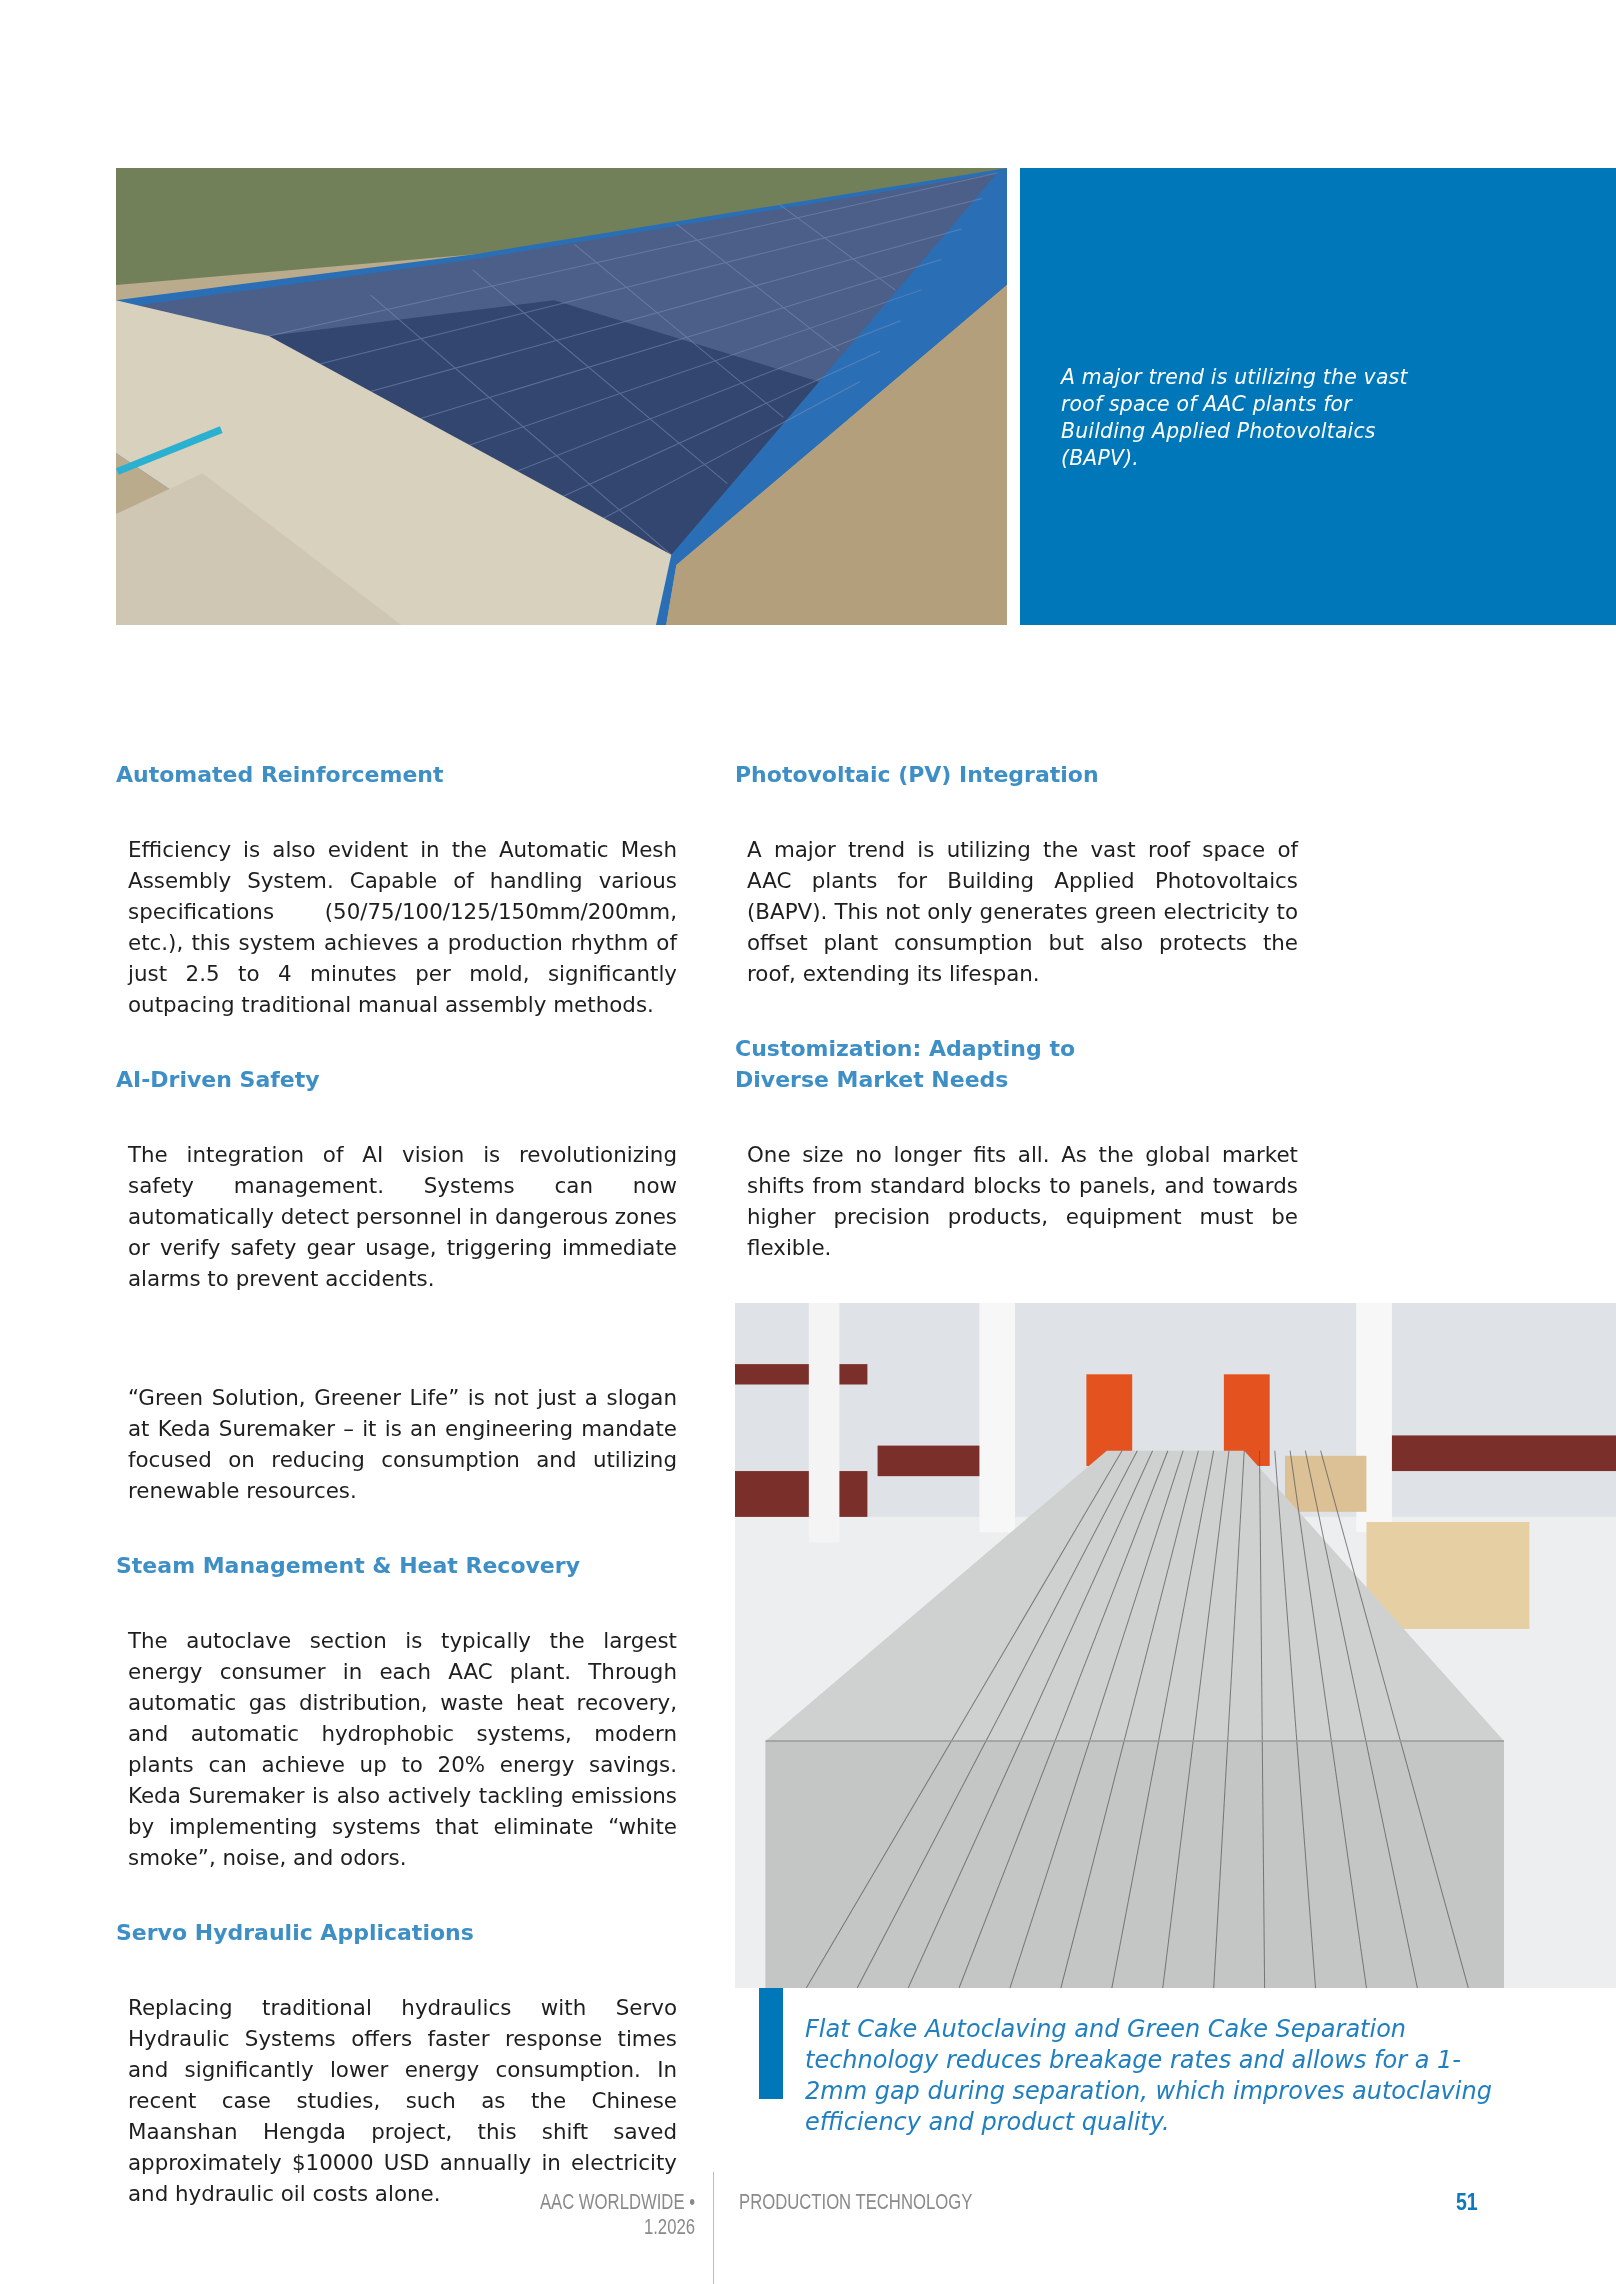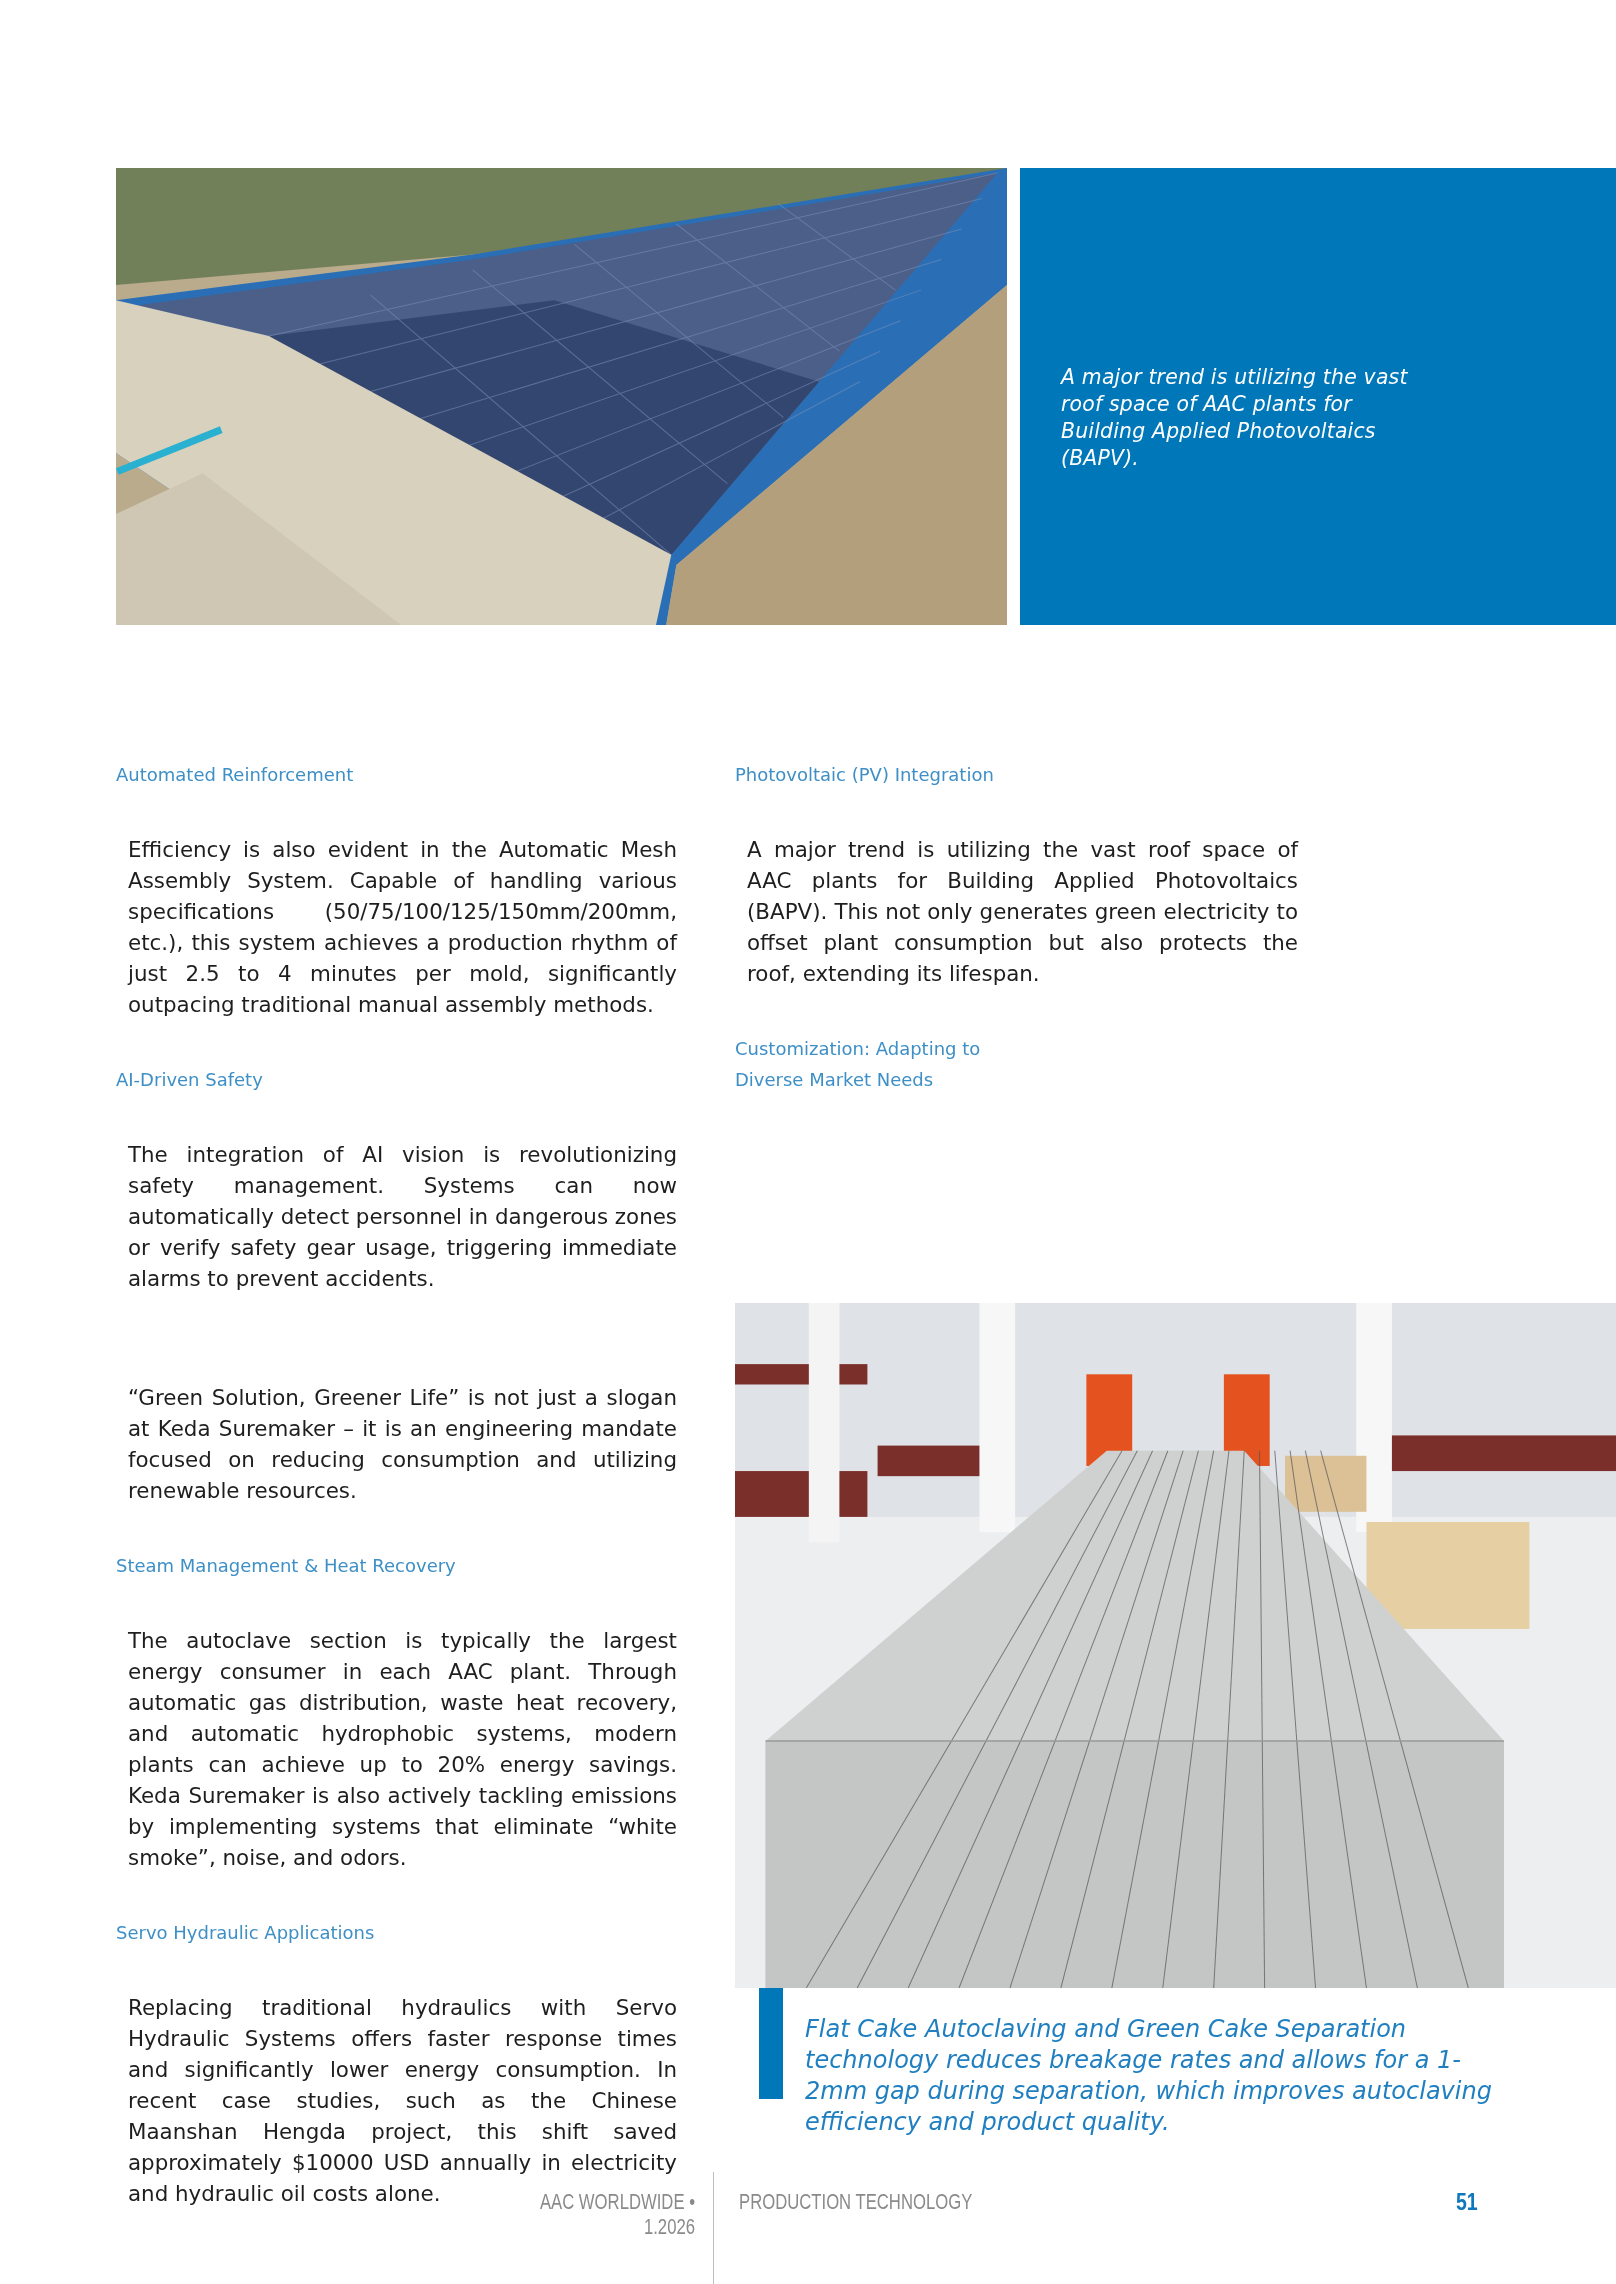--- a/index.html
+++ b/index.html
@@ -15,22 +15,22 @@
   
   #callout { left:1020px; top:168px; width:597px; height:457px; background:#0077b8; }
   #callout-text { position:absolute; left:41px; top:176px; width:367px;
     font-family:"DejaVu Sans", sans-serif; font-style:italic; font-size:20.4px; line-height:27px;
     color:#ffffff; letter-spacing:0.2px; }
 
   
   .col { position:absolute; top:759px; width:573px; }
   #col-left { left:116px; }
   #col-right { left:735px; width:575px; }
-  .h { font-family:"DejaVu Sans", sans-serif; font-size:18px; line-height:31px; color:#3d8fc6;
-       font-weight:400; margin:0; }
+  .h { font-family:"DejaVu Sans", sans-serif; font-size:22px; line-height:31px; color:#3d8fc6;
+       font-weight:700; margin:0; }
   .p { font-family:"DejaVu Sans", sans-serif; font-size:21.4px; line-height:31px; color:#1e1e1e;
        text-align:justify; hyphens:auto; margin:12px; }
   .gap-h { height:32px; }
   .gap-p { height:32px; }
 
   
   #photo-blocks { left:735px; top:1303px; width:882px; height:685px; overflow:hidden; background:#e8e9ea; }
   #photo-blocks svg { width:100%; height:100%; display:block; }
 
   
@@ -107,20 +107,21 @@
 <div id="col-right" class="col">
   <h3 class="h">Photovoltaic (PV) Integration</h3>
   <div class="gap-h"></div>
   <p class="p" lang="en">A major trend is utilizing the vast roof space of AAC plants for Building Applied Photovoltaics (BAPV). This not only generates green electricity to offset plant consumption but also protects the roof, extending its lifespan.</p>
   <div class="gap-p"></div>
   <h3 class="h">
     <span>Customization: Adapting to</span><br>
     <span>Diverse Market Needs</span>
   </h3>
   <div class="gap-h"></div>
+  <p class="p" lang="en">One size no longer fits all. As the global market shifts from standard blocks to panels, and towards higher precision products, equipment must be flexible.</p>
   <div class="gap-p"></div>
 </div>
 
 <div id="photo-blocks" class="abs">
   <svg viewBox="0 0 1732 1345" preserveAspectRatio="none">
     <rect x="0" y="0" width="1732" height="1345" fill="#eceef0"></rect>
     <rect x="0" y="0" width="1732" height="420" fill="#dfe3e7"></rect>
     <rect x="0" y="120" width="260" height="40" fill="#7a2f2a"></rect>
     <rect x="0" y="330" width="260" height="90" fill="#7a2f2a"></rect>
     <rect x="280" y="280" width="260" height="60" fill="#7a2f2a"></rect>

